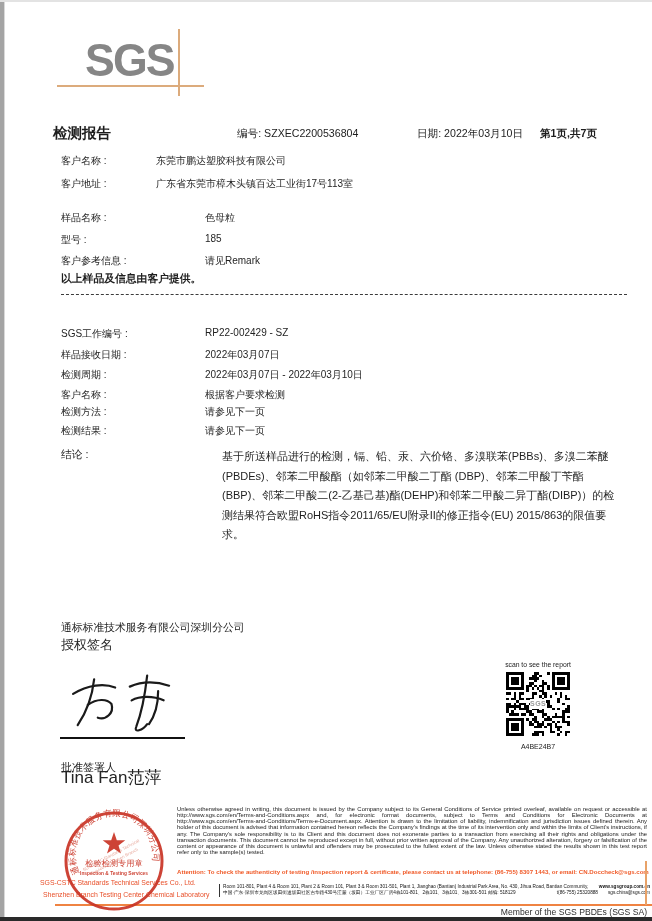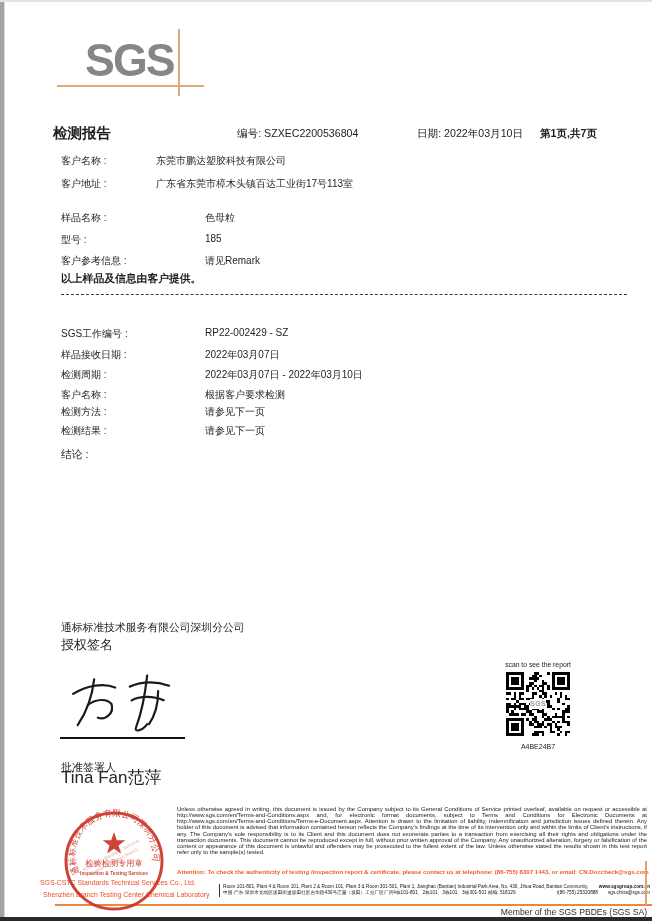--- a/index.html
+++ b/index.html
@@ -84,20 +84,21 @@
   <div class="dashline"></div>
 
   <div class="frow" style="top:327px"><span class="lbl">SGS工作编号 :</span><span class="val v2">RP22-002429 - SZ</span></div>
   <div class="frow" style="top:348px"><span class="lbl">样品接收日期 :</span><span class="val v2">2022年03月07日</span></div>
   <div class="frow" style="top:368px"><span class="lbl">检测周期 :</span><span class="val v2">2022年03月07日 - 2022年03月10日</span></div>
   <div class="frow" style="top:388px"><span class="lbl">客户名称 :</span><span class="val v2">根据客户要求检测</span></div>
   <div class="frow" style="top:405px"><span class="lbl">检测方法 :</span><span class="val v2">请参见下一页</span></div>
   <div class="frow" style="top:424px"><span class="lbl">检测结果 :</span><span class="val v2">请参见下一页</span></div>
 
   <div class="conc-lbl">结论 :</div>
+  <div class="conc-txt">基于所送样品进行的检测，镉、铅、汞、六价铬、多溴联苯(PBBs)、多溴二苯醚(PBDEs)、邻苯二甲酸酯（如邻苯二甲酸二丁酯 (DBP)、邻苯二甲酸丁苄酯(BBP)、邻苯二甲酸二(2-乙基己基)酯(DEHP)和邻苯二甲酸二异丁酯(DIBP)）的检测结果符合欧盟RoHS指令2011/65/EU附录II的修正指令(EU) 2015/863的限值要求。</div>
 
   <div class="sig-co">通标标准技术服务有限公司深圳分公司</div>
   <div class="sig-auth">授权签名</div>
   <svg class="sig-svg" width="135" height="64" viewBox="0 0 135 70">
     <g fill="none" stroke="#1a1a1a" stroke-width="2.4" stroke-linecap="round">
       <path d="M8 24 C 24 14, 42 12, 54 17"></path>
       <path d="M31 8 C 29 26, 24 42, 13 58"></path>
       <path d="M24 36 C 34 29, 45 29, 50 35 C 53 45, 44 53, 35 50"></path>
       <path d="M70 16 C 86 9, 101 11, 113 15"></path>
       <path d="M89 4 C 87 22, 84 42, 77 60 C 74 67, 84 64, 89 57"></path>

